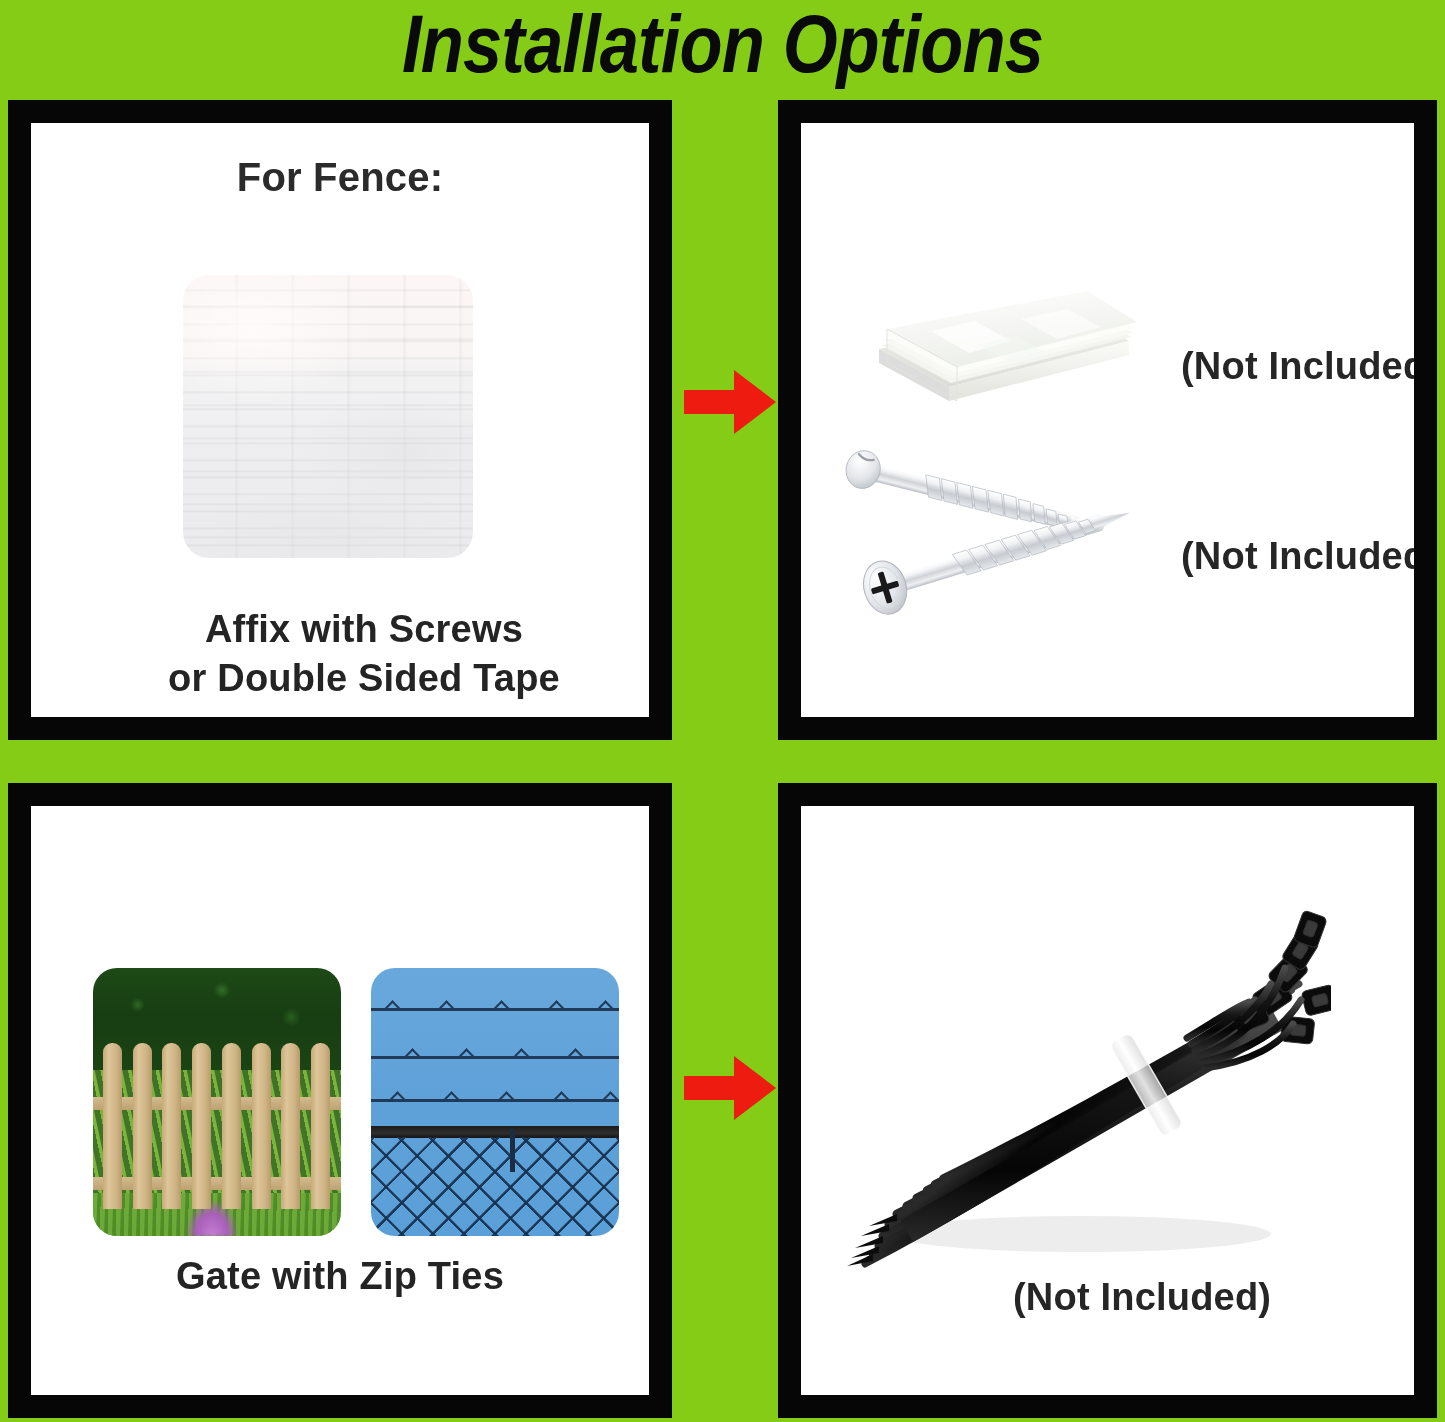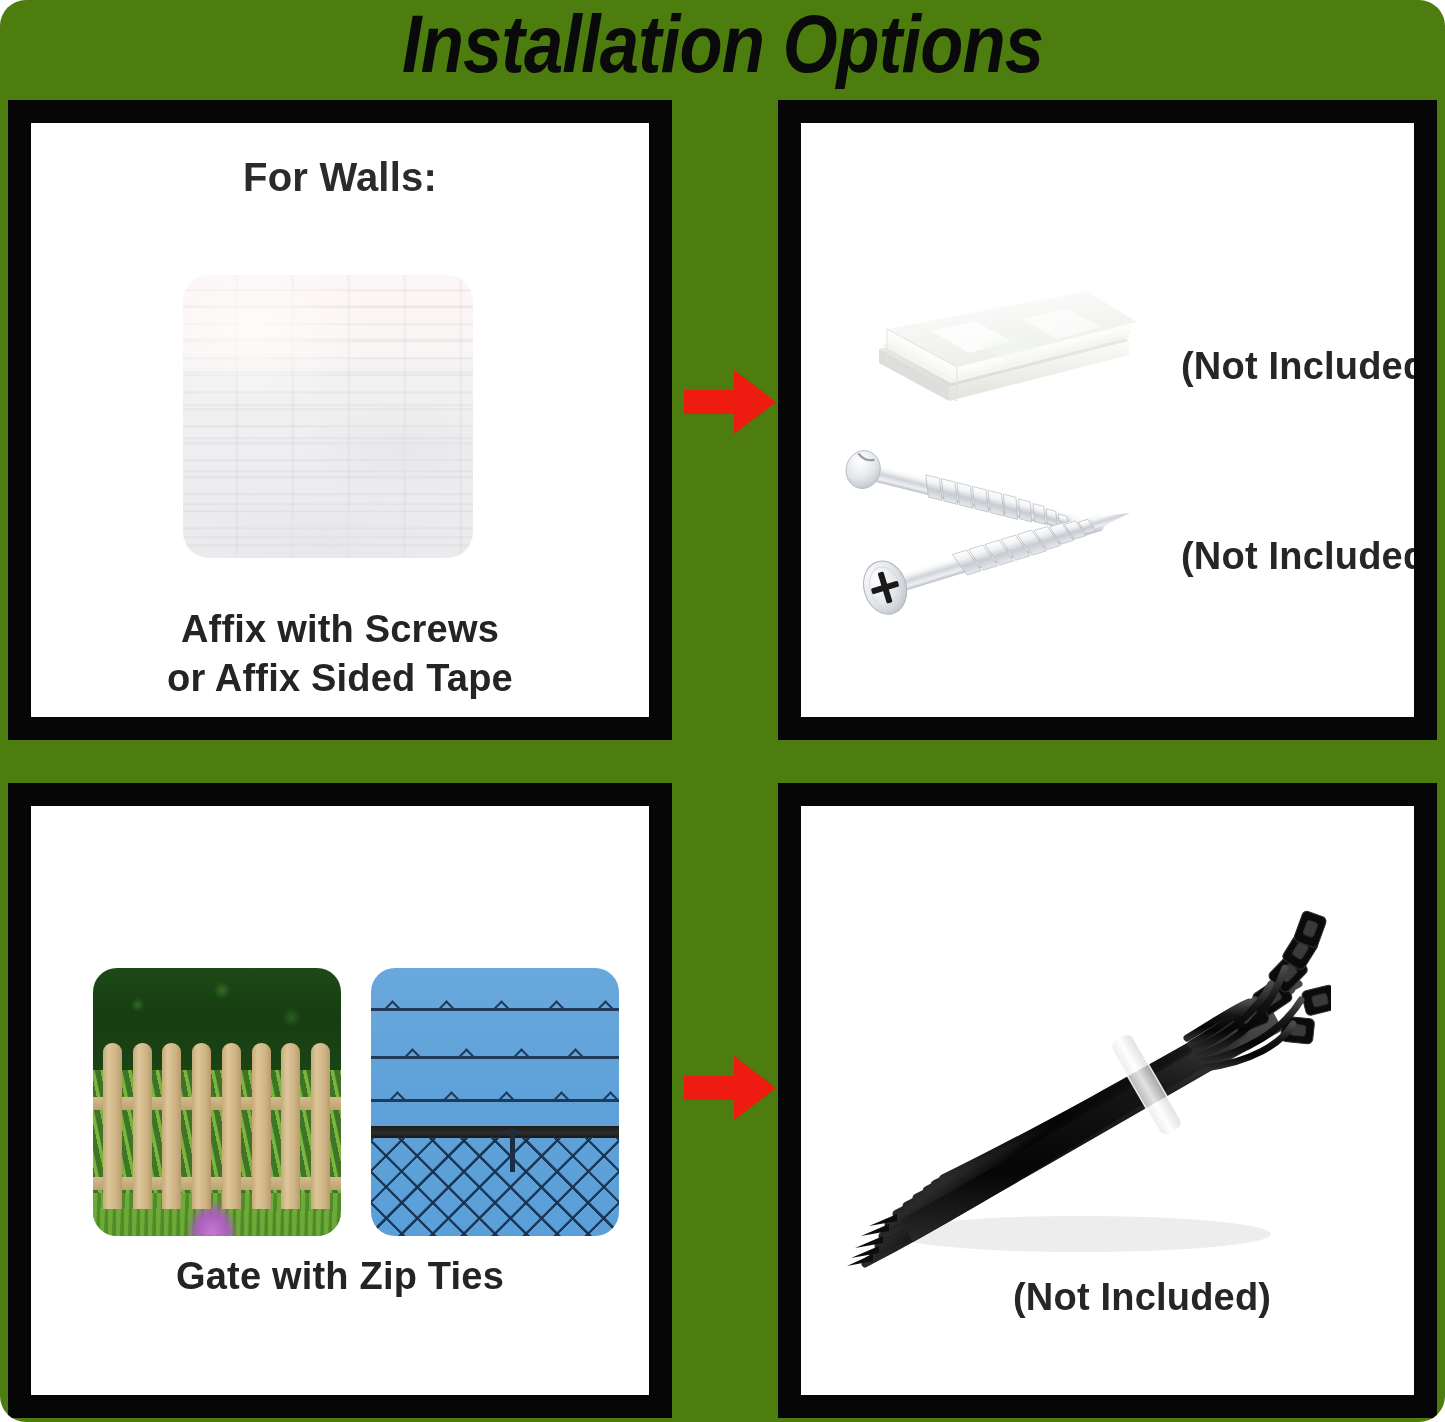--- a/index.html
+++ b/index.html
@@ -8,23 +8,22 @@
     background: #ffffff;
   }
   body {
     font-family: "Liberation Sans", sans-serif;
     -webkit-font-smoothing: antialiased;
   }
   #root {
     position: relative;
     width: 1445px;
     height: 1422px;
-    background: #4d7c0f;
+    background: #84cc16;
     overflow: hidden;
-    border-radius: 26px;
   }
 
   
   #title {
     position: absolute;
     left: 0;
     top: -2px;
     width: 1445px;
     height: 92px;
     line-height: 92px;
@@ -76,21 +75,21 @@
   .caption {
     position: absolute;
     width: 100%;
     text-align: center;
     font-weight: bold;
     font-size: 38px;
     color: #242424;
     letter-spacing: 0.2px;
     line-height: 1.28;
   }
-  #caption-walls { top: 482px; }
+  #caption-walls { top: 482px; margin-left: 24px; }
   #caption-fence { top: 446px; }
 
   .note-label {
     position: absolute;
     font-weight: bold;
     font-size: 38px;
     color: #262626;
     white-space: nowrap;
     letter-spacing: 0.2px;
   }
@@ -278,31 +277,31 @@
 </head>
 <body>
 
 <div id="root">
 
   <div id="title">Installation Options</div>
 
   <div class="panel" id="panel-walls">
     <div class="panel-inner">
 
-      <div class="panel-heading" id="heading-walls">For Walls:</div>
+      <div class="panel-heading" id="heading-walls">For Fence:</div>
 
       <div id="wall-photo">
         <div class="brick-rows"></div>
         <div class="brick-seams"></div>
         <div class="tex"></div>
       </div>
 
       <div class="caption" id="caption-walls">
         <div>Affix with Screws</div>
-        <div>or Affix Sided Tape</div>
+        <div>or Double Sided Tape</div>
       </div>
 
     </div>
   </div>
 
   <svg class="arrow" id="arrow-top" viewBox="0 0 96 72">
     <polygon points="2,24 52,24 52,4 94,36 52,68 52,48 2,48" fill="#ee1b11"></polygon>
   </svg>
 
   <div class="panel" id="panel-wall-hw">

